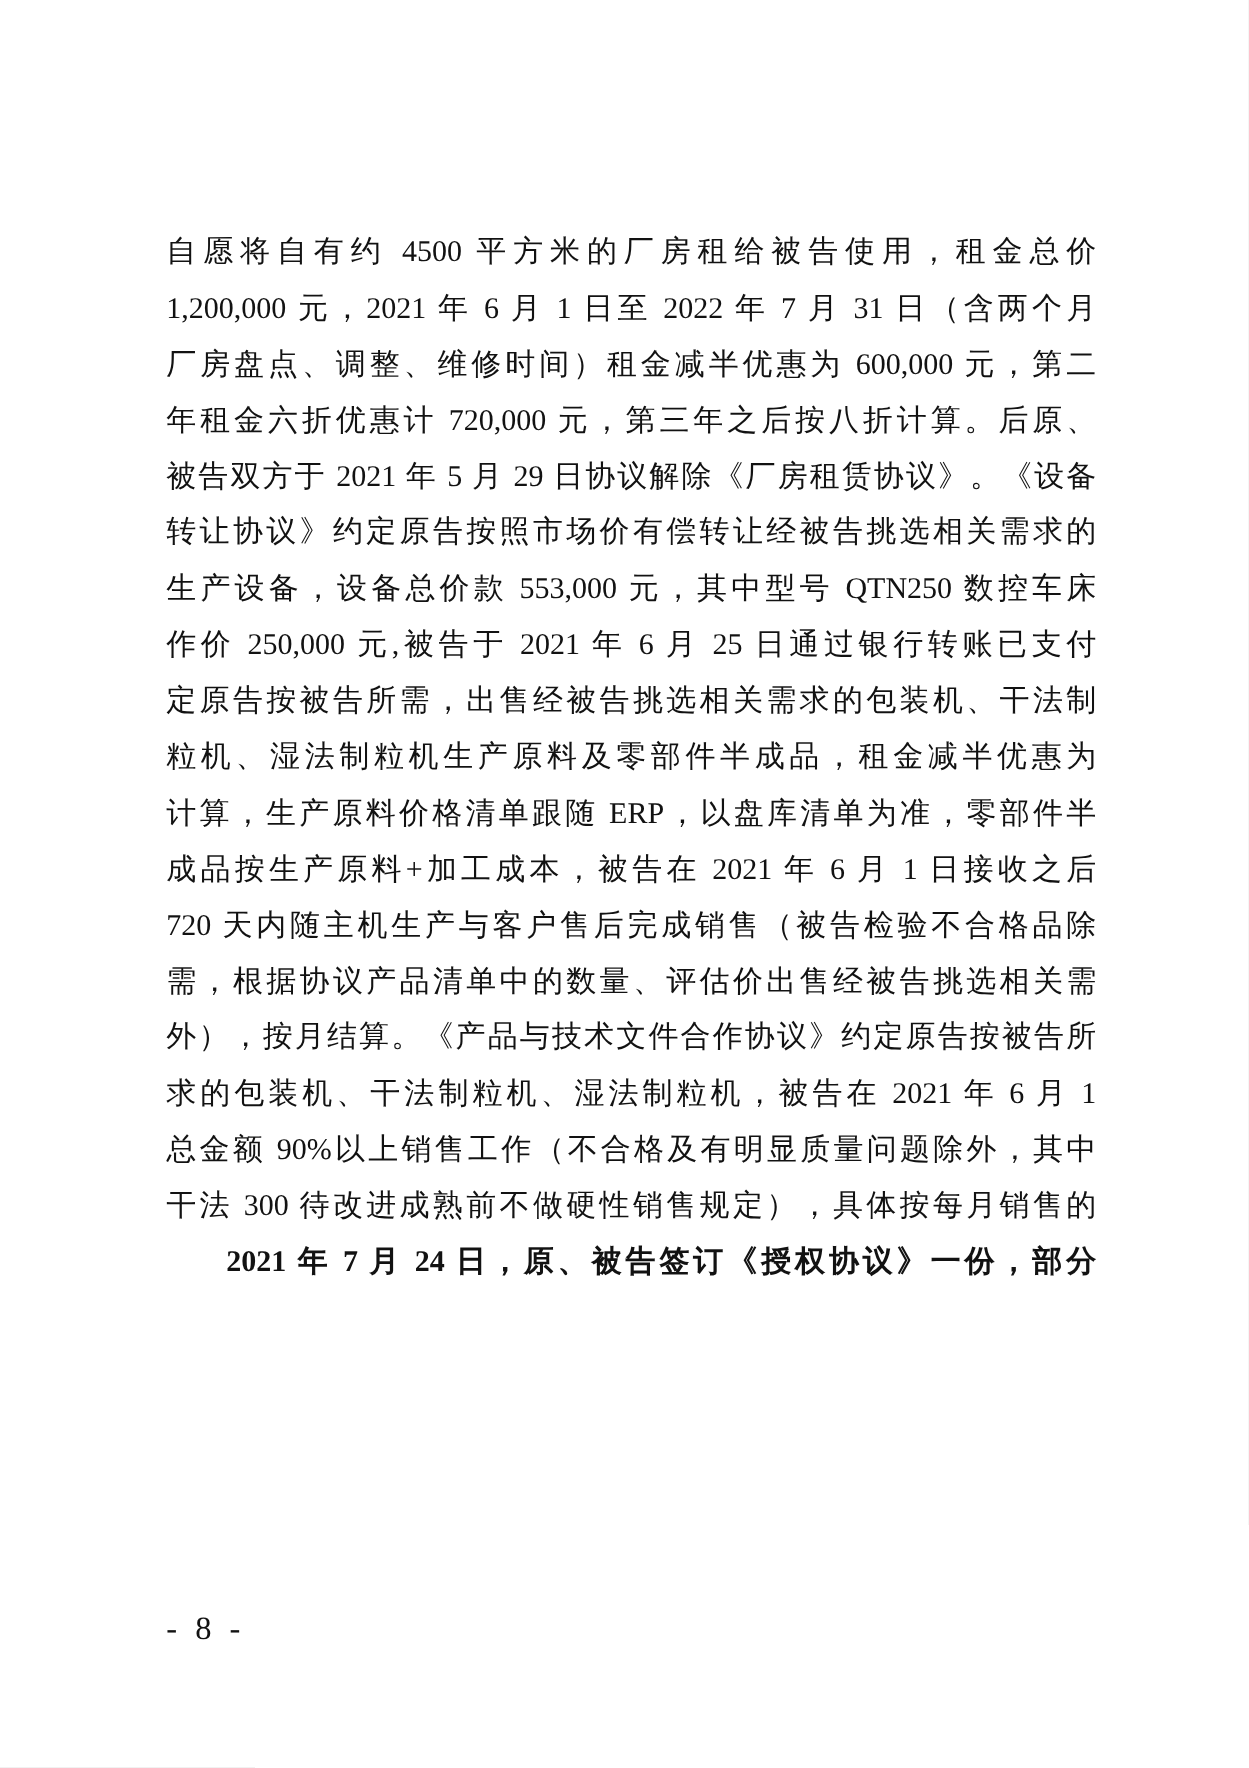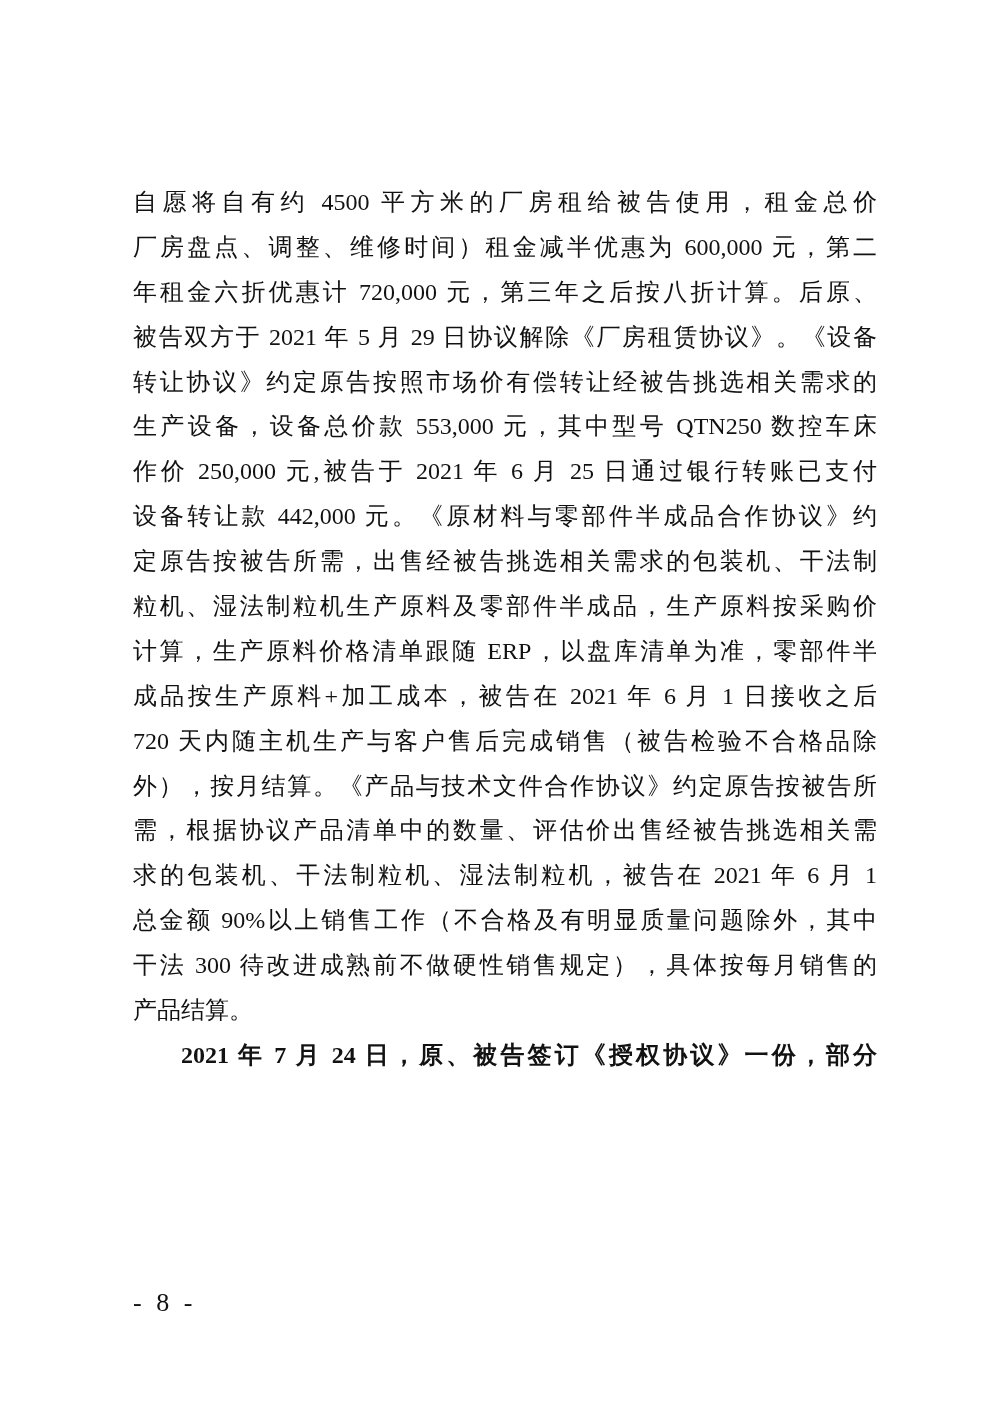--- a/index.html
+++ b/index.html
@@ -45,34 +45,33 @@
     color: #121212;
   }
 </style>
 </head>
 <body>
 
 <div class="page">
   <div class="doc-body">
 
   <div class="line">自愿将自有约 4500 平方米的厂房租给被告使用，租金总价</div>
+      <div class="line">1,200,000 元，2021 年 6 月 1 日至 2022 年 7 月 31 日（含两个月</div>
       <div class="line">厂房盘点、调整、维修时间）租金减半优惠为 600,000 元，第二</div>
       <div class="line">年租金六折优惠计 720,000 元，第三年之后按八折计算。后原、</div>
       <div class="line">被告双方于 2021 年 5 月 29 日协议解除《厂房租赁协议》。《设备</div>
       <div class="line">转让协议》约定原告按照市场价有偿转让经被告挑选相关需求的</div>
       <div class="line">生产设备，设备总价款 553,000 元，其中型号 QTN250 数控车床</div>
       <div class="line">作价 250,000 元,被告于 2021 年 6 月 25 日通过银行转账已支付</div>
-      <div class="line">设备转让款 442,000 元。《原材料与零部件半成品合作协议》约</div>
       <div class="line">定原告按被告所需，出售经被告挑选相关需求的包装机、干法制</div>
-      <div class="line">粒机、湿法制粒机生产原料及零部件半成品，生产原料按采购价</div>
+      <div class="line">粒机、湿法制粒机生产原料及零部件半成品，租金减半优惠为</div>
       <div class="line">计算，生产原料价格清单跟随 ERP，以盘库清单为准，零部件半</div>
       <div class="line">成品按生产原料+加工成本，被告在 2021 年 6 月 1 日接收之后</div>
       <div class="line">720 天内随主机生产与客户售后完成销售（被告检验不合格品除</div>
+      <div class="line">需，根据协议产品清单中的数量、评估价出售经被告挑选相关需</div>
       <div class="line">外），按月结算。《产品与技术文件合作协议》约定原告按被告所</div>
-      <div class="line">需，根据协议产品清单中的数量、评估价出售经被告挑选相关需</div>
       <div class="line">求的包装机、干法制粒机、湿法制粒机，被告在 2021 年 6 月 1</div>
       <div class="line">总金额 90%以上销售工作（不合格及有明显质量问题除外，其中</div>
       <div class="line">干法 300 待改进成熟前不做硬性销售规定），具体按每月销售的</div>
-      <div class="line left">产品结算。</div>
       <div class="line indent">2021 年 7 月 24 日，原、被告签订《授权协议》一份，部分</div>
     </div>
   <div class="page-footer">- 8 -</div>
 </div>
 
 </body></html>

